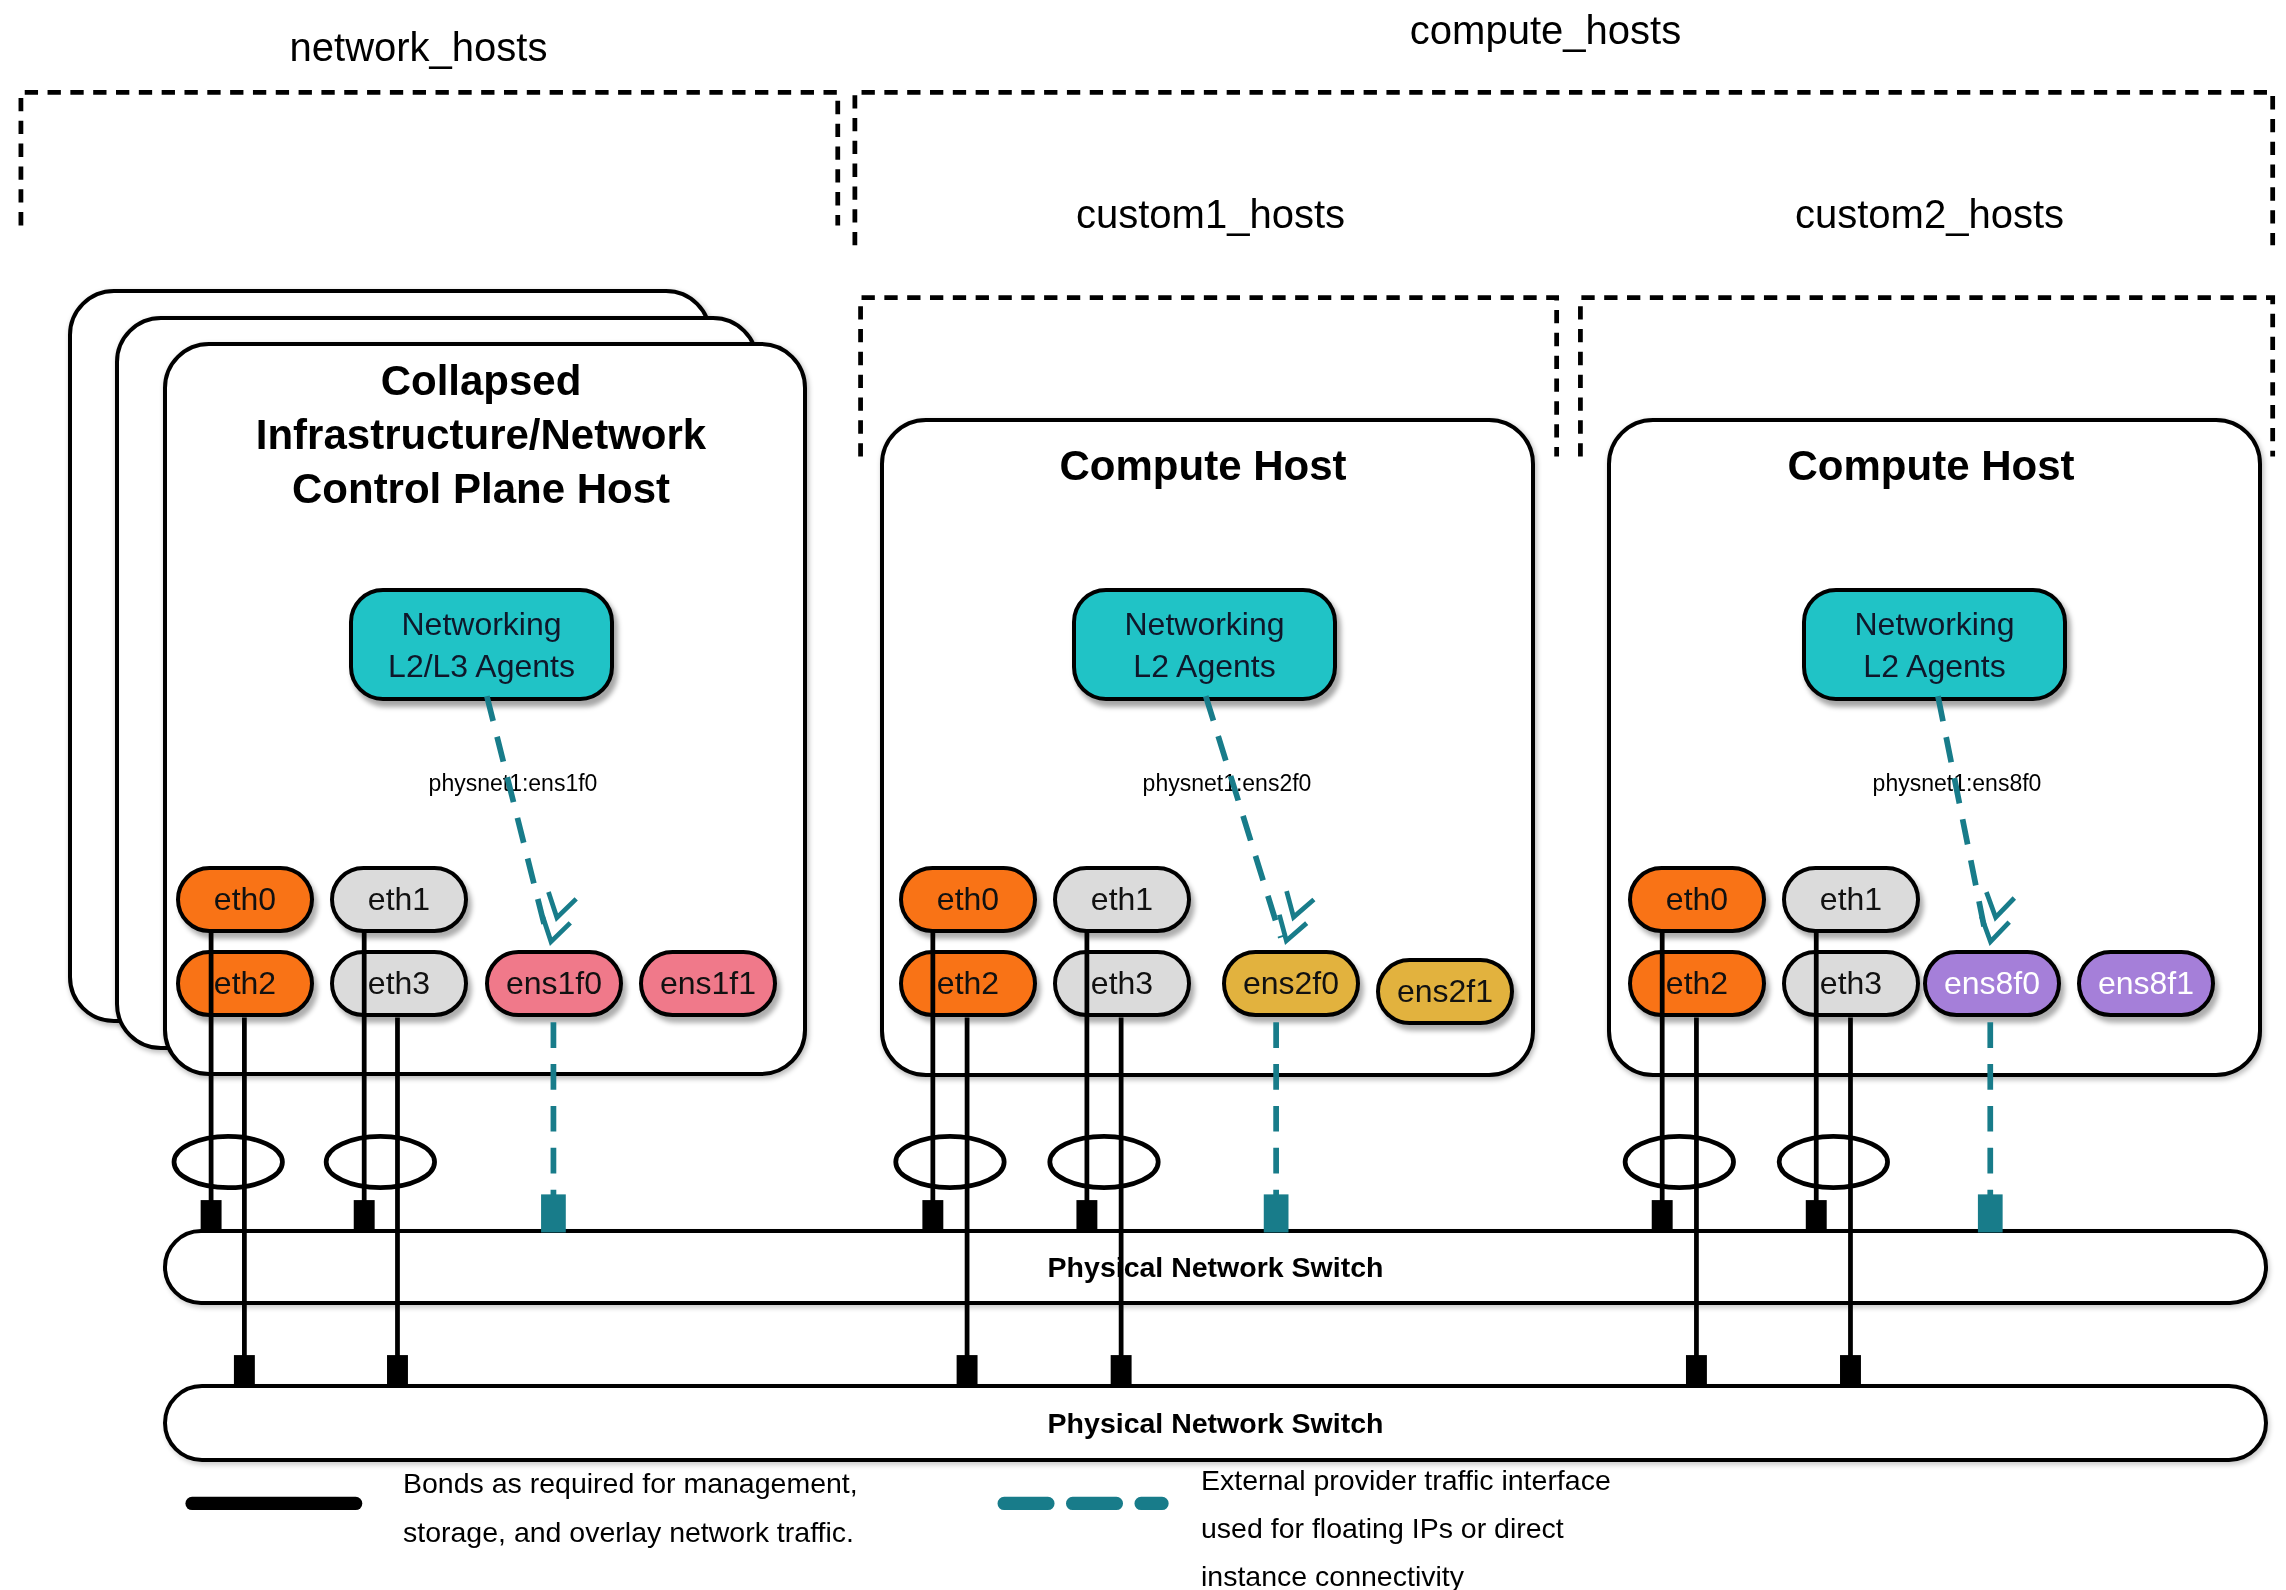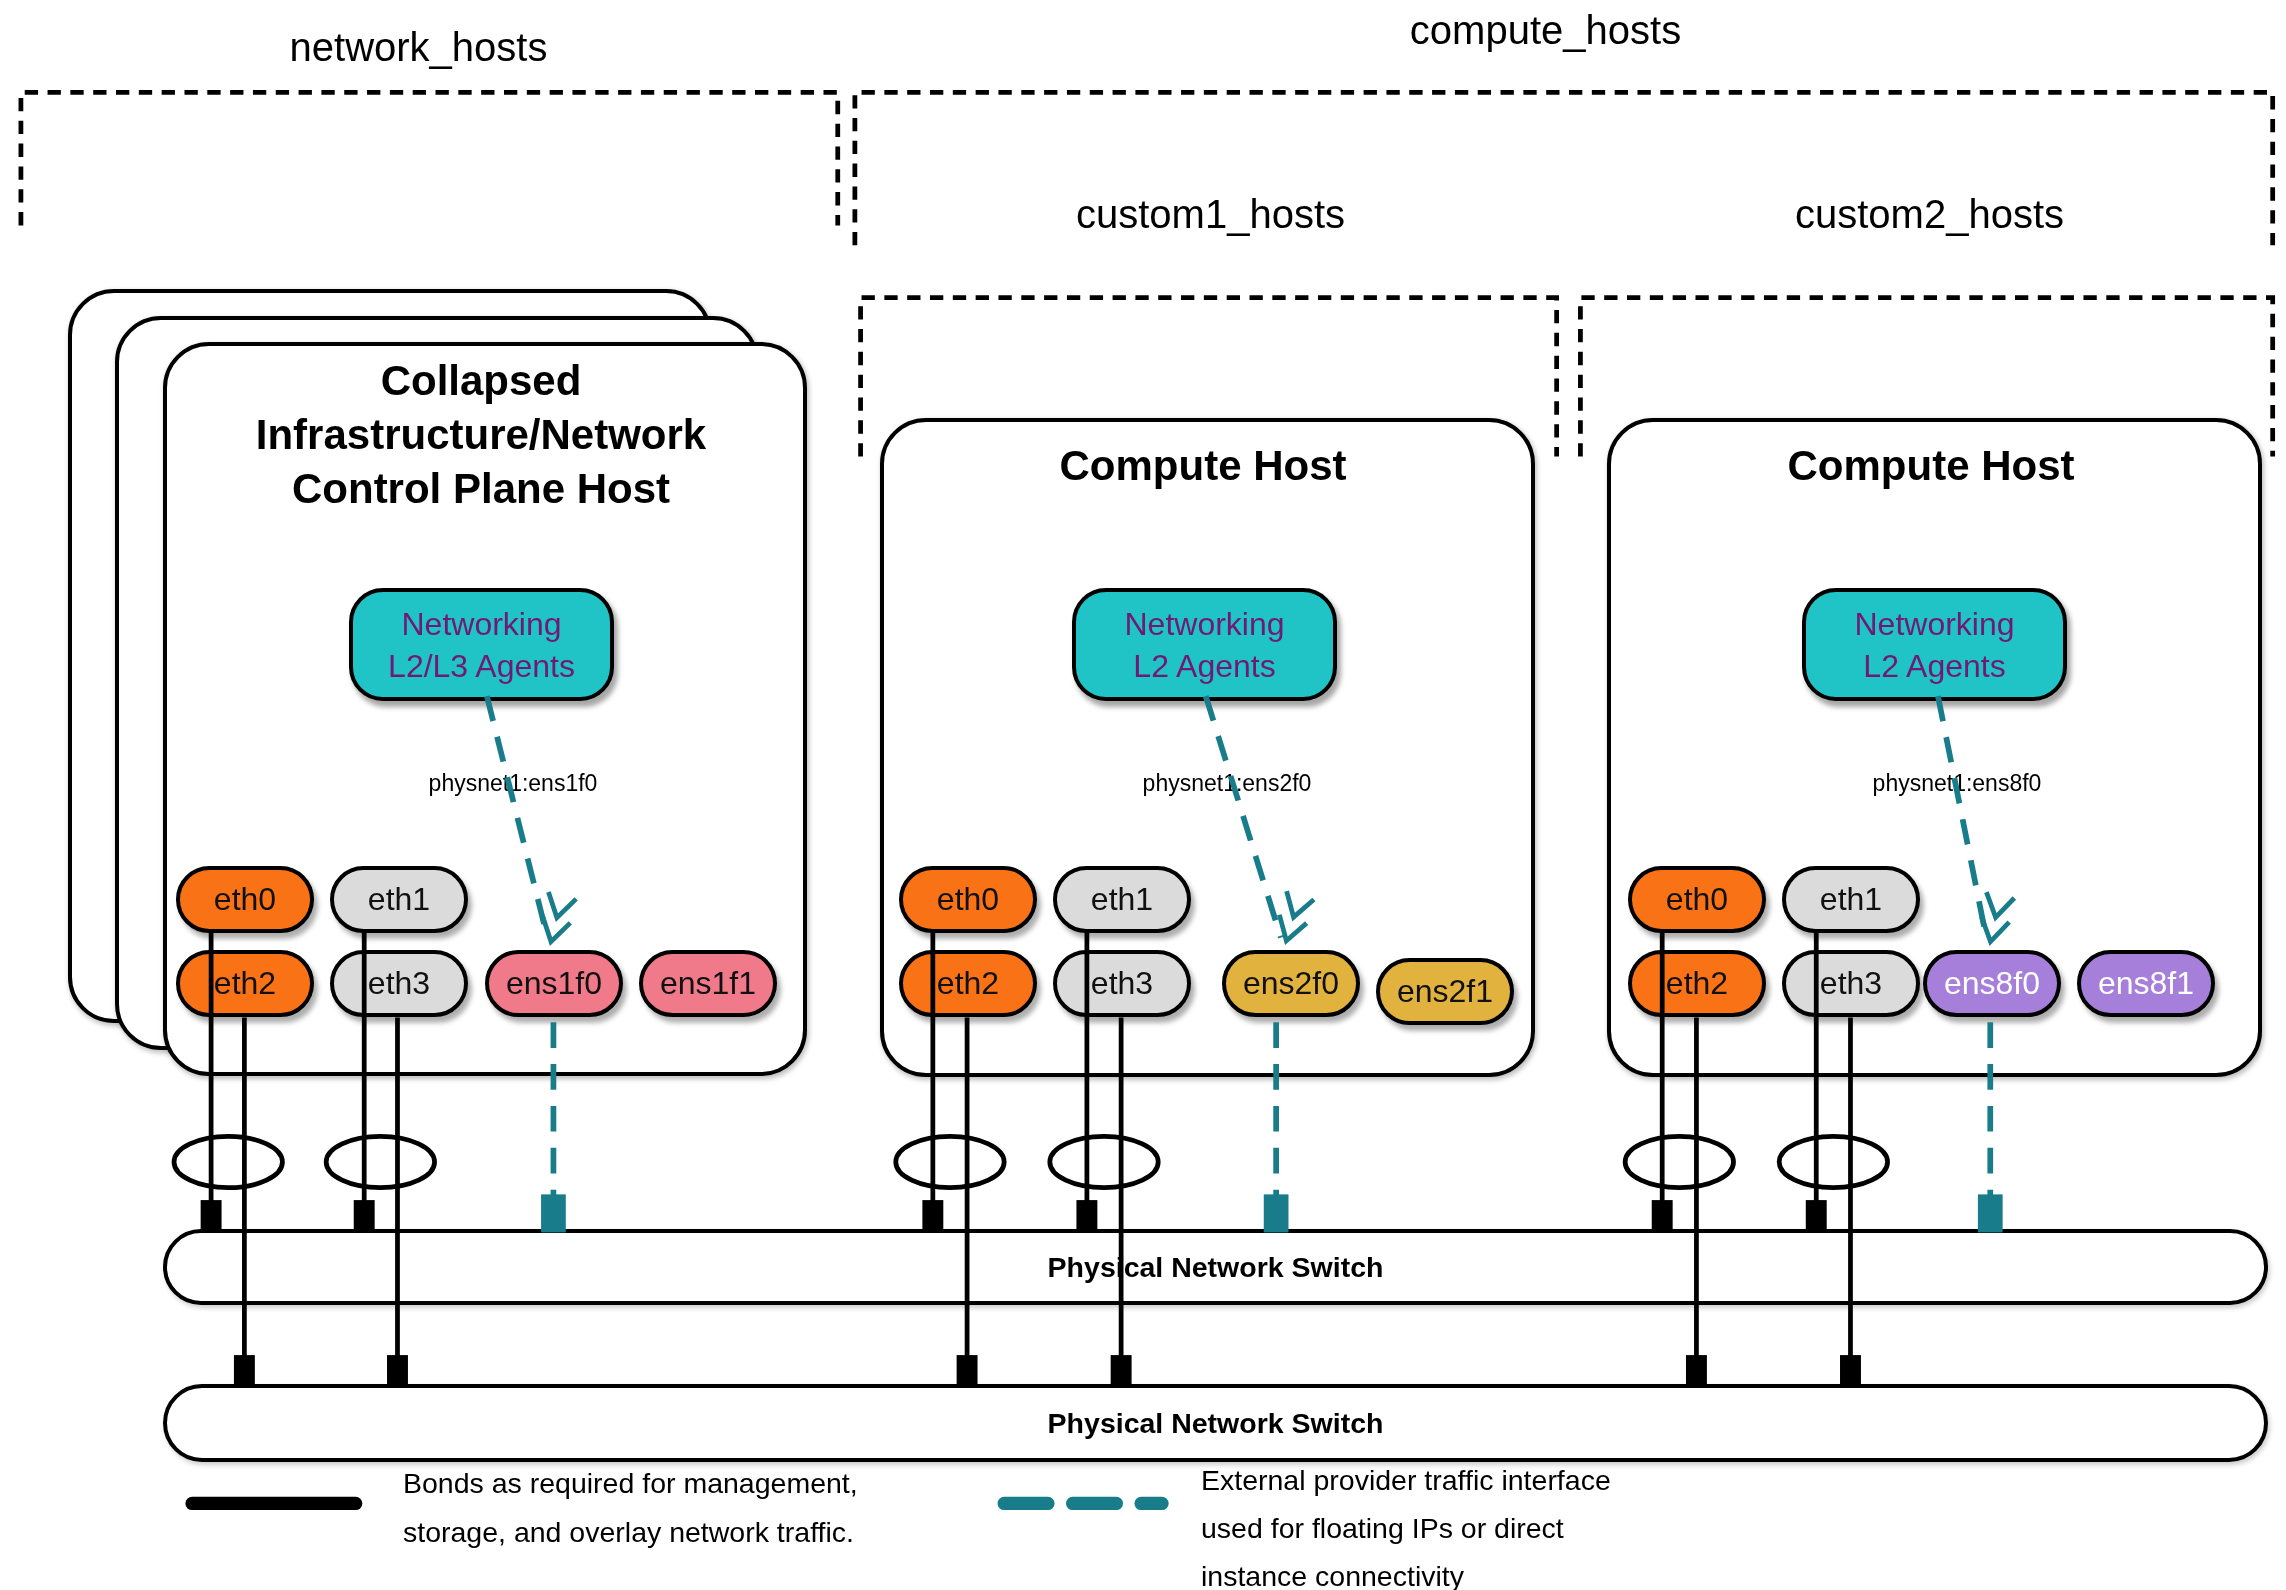--- a/index.html
+++ b/index.html
@@ -7,21 +7,21 @@
           font-family:"Liberation Sans",sans-serif;color:#000;}
   .abs{position:absolute;}
   .heading{font-size:40px;font-weight:400;text-align:center;letter-spacing:0px;color:#000;width:571px;}
   .hostbox{position:absolute;background:#fff;border:4.8px solid #000;border-radius:46px;
            box-shadow:1.9px 2.9px 5.7px rgba(0,0,0,0.25);}
   .host-title{position:absolute;text-align:center;font-weight:700;font-size:42px;line-height:54px;color:#000;}
   .host-title.compute{line-height:46px;}
   .agent{position:absolute;width:257px;height:105px;border:4.8px solid #000;border-radius:34px;
          background:#20C3C6;display:flex;flex-direction:column;align-items:center;justify-content:center;
          box-shadow:3.8px 5.7px 5.7px rgba(0,0,0,0.35);}
-  .agent div{font-size:32px;line-height:42px;color:#701a75;}
+  .agent div{font-size:32px;line-height:42px;color:#0f172a;}
   .physnet{position:absolute;width:380px;text-align:center;font-size:23px;color:#000;}
   .pill{position:absolute;width:138px;height:67px;border:4.8px solid #000;border-radius:38px;
         display:flex;align-items:center;justify-content:center;font-size:32px;color:#111;
         box-shadow:3.8px 5.7px 5.7px rgba(0,0,0,0.32);box-sizing:border-box;}
   .pill.gdark{background:#f97316;}
   .pill.glight{background:#DBDBDB;}
   .pill.pink{background:#F0798A;}
   .pill.gold{background:#E2B23E;}
   .pill.purple{background:#A57FD9;color:#fff;}
   .switchbar{position:absolute;left:163px;width:2105px;border:4.8px solid #000;border-radius:42px;

